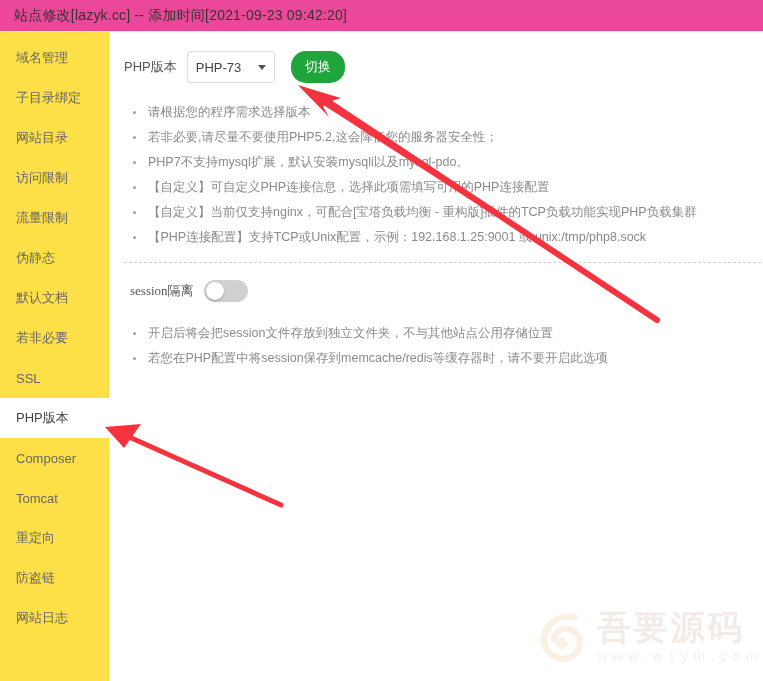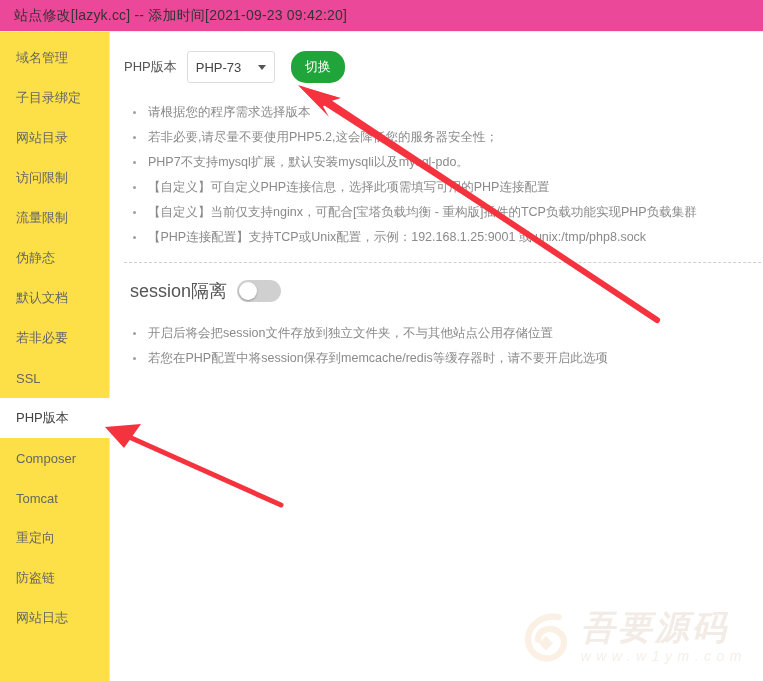--- a/index.html
+++ b/index.html
@@ -158,23 +158,24 @@
   }
 
   
   .toggle-row {
     display: flex;
     align-items: center;
     height: 28px;
     margin: 0 0 16px 6px;
   }
   .toggle-label {
-    font-size: 18px;
+    font-size: 13px;
     color: #555555;
     margin-right: 10px;
+    font-family: Liberation Serif, serif;
   }
   .switch {
     width: 44px;
     height: 22px;
     border-radius: 11px;
     background: #d0d0d0;
     position: relative;
     cursor: pointer;
     flex: 0 0 44px;
   }
@@ -195,27 +196,26 @@
     top: 0; left: 0;
     width: 763px;
     height: 681px;
     pointer-events: none;
     z-index: 40;
   }
 
   
   .watermark {
     position: absolute;
-    right: 16px;
+    right: 0;
     bottom: 16px;
     display: flex;
     align-items: center;
     z-index: 1;
     user-select: none;
-    font-style: italic;
   }
   .wm-logo {
     width: 54px;
     height: 54px;
     margin-right: 8px;
     flex: 0 0 54px;
   }
   .wm-text { display: flex; flex-direction: column; }
   .wm-title {
     font-size: 34px;

